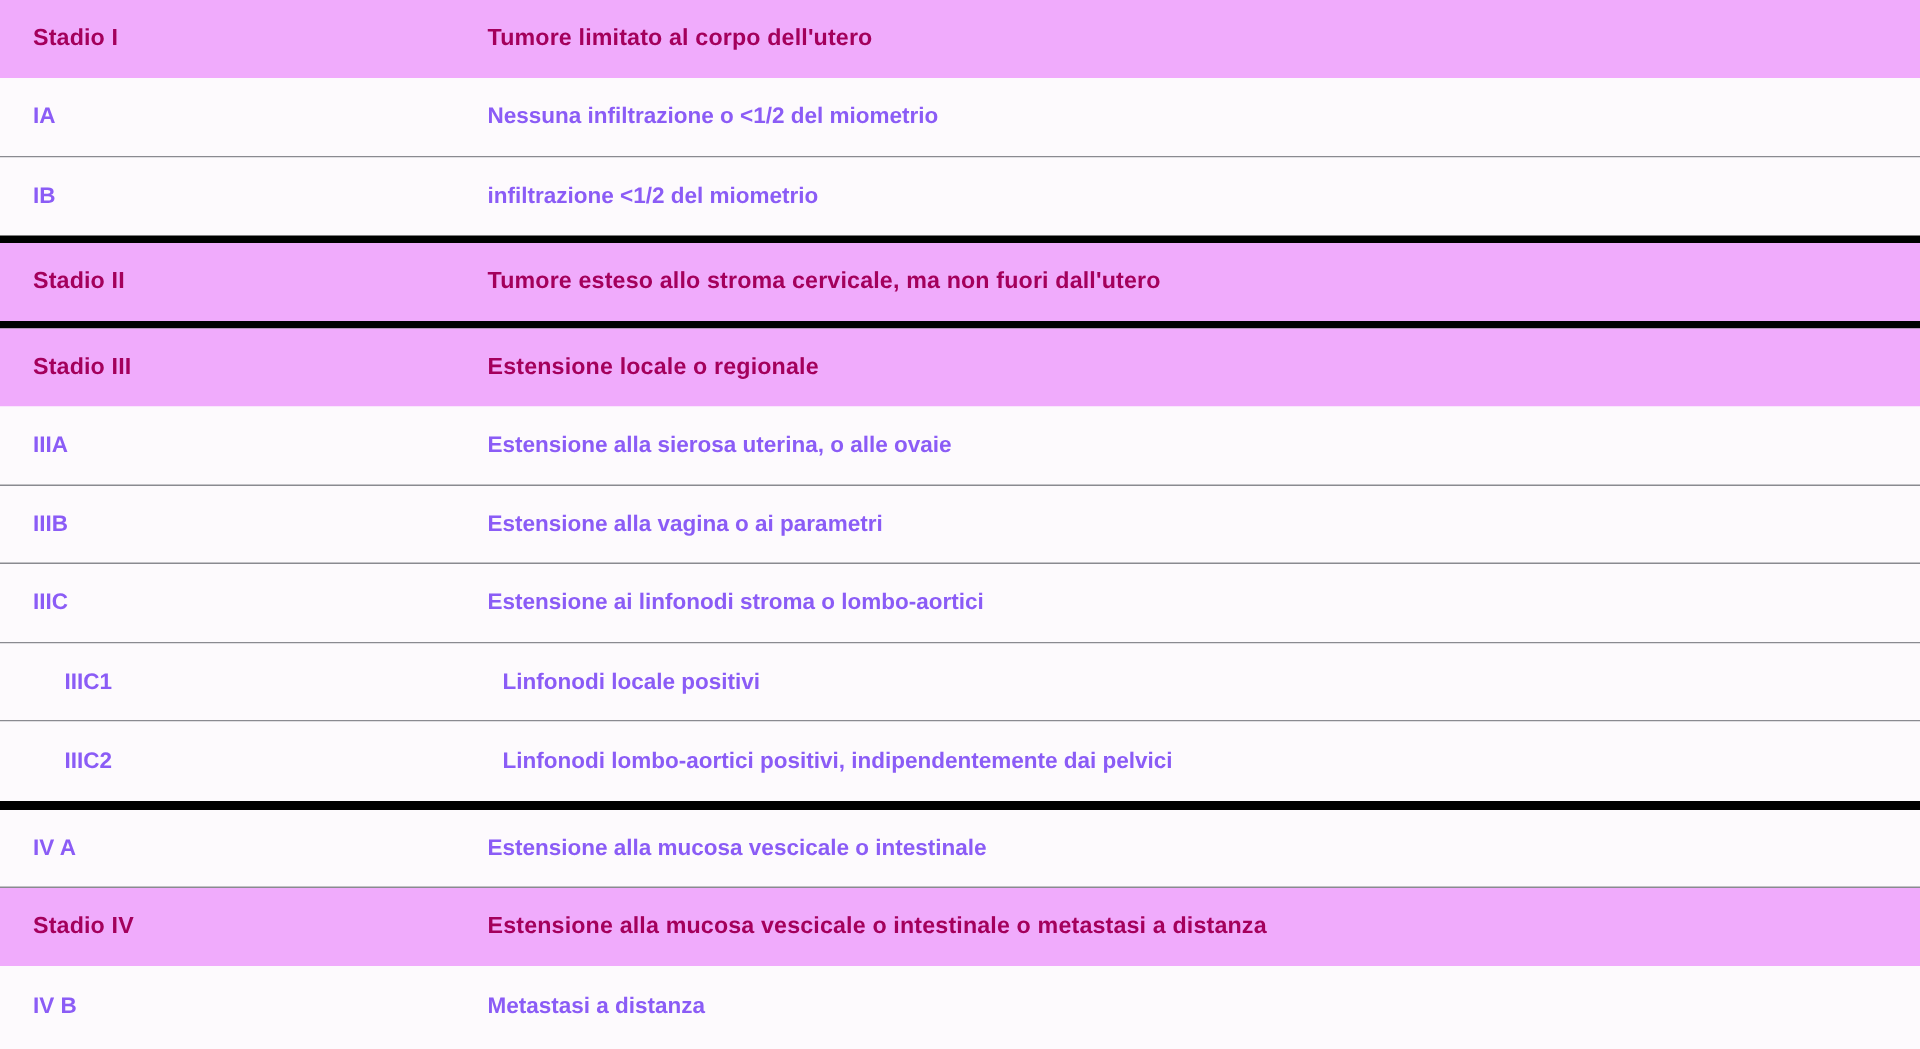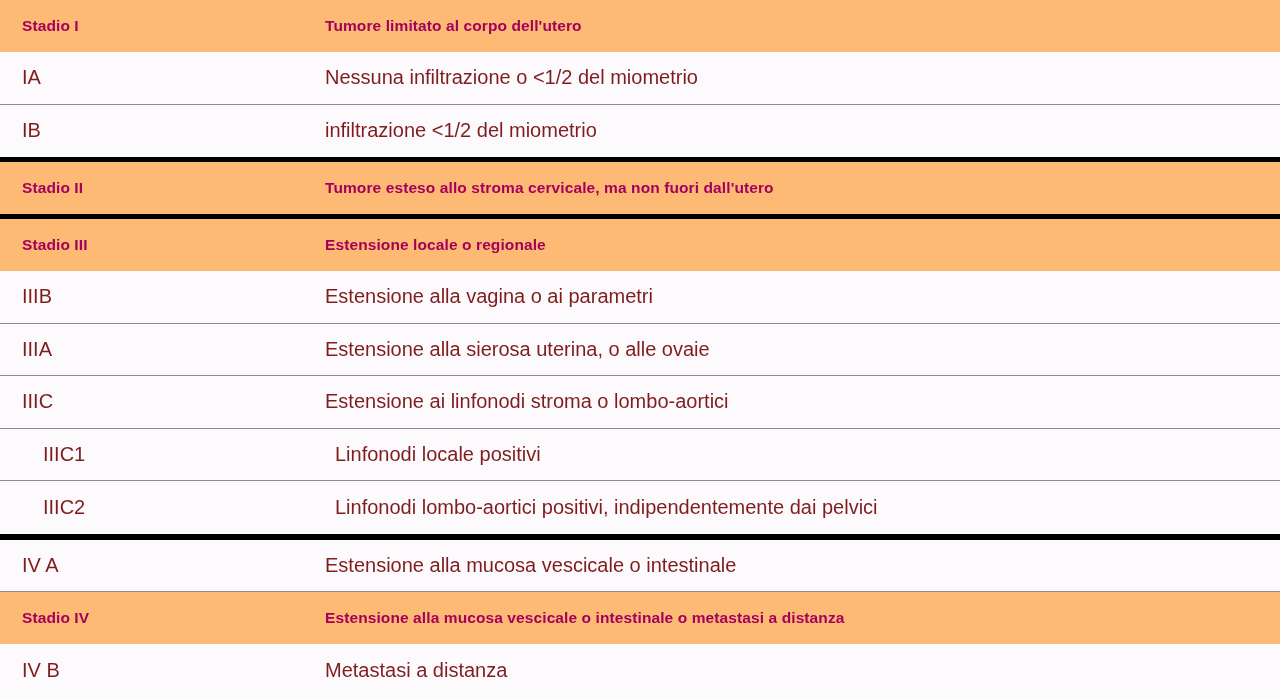--- a/index.html
+++ b/index.html
@@ -25,21 +25,21 @@
   
   .row {
     display: flex;
     align-items: center;
     box-sizing: border-box;
     width: 1280px;
   }
 
   
   .row.stage-header {
-    background: #fdba74;
+    background: #f0abfc;
     height: 52px;
   }
   .row.stage-header .cell-label,
   .row.stage-header .cell-desc {
     color: #a4005c;
     font-weight: bold;
     font-size: 15.5px;
     letter-spacing: 0.1px;
   }
 
@@ -47,23 +47,23 @@
   .row.sub-row {
     background: #fdfafd;
     height: 52.5px;
     border-bottom: 1px solid #8a8a90;
   }
   .row.sub-row.no-rule {
     border-bottom: none;
   }
   .row.sub-row .cell-label,
   .row.sub-row .cell-desc {
-    color: #7f1d1d;
-    font-weight: normal;
-    font-size: 20px;
+    color: #8b5cf6;
+    font-weight: bold;
+    font-size: 15px;
   }
 
   
   .cell-label {
     width: 325px;
     flex: 0 0 325px;
     padding-left: 22px;
     box-sizing: border-box;
     white-space: nowrap;
   }
@@ -122,27 +122,27 @@
   </div>
 
   <div class="section-bar"></div>
 
   <div class="row stage-header">
     <div class="cell-label">Stadio III</div>
     <div class="cell-desc">Estensione locale o regionale</div>
   </div>
 
   <div class="row sub-row">
-    <div class="cell-label">IIIB</div>
-    <div class="cell-desc">Estensione alla vagina o ai parametri</div>
+    <div class="cell-label">IIIA</div>
+    <div class="cell-desc">Estensione alla sierosa uterina, o alle ovaie</div>
   </div>
 
   <div class="row sub-row">
-    <div class="cell-label">IIIA</div>
-    <div class="cell-desc">Estensione alla sierosa uterina, o alle ovaie</div>
+    <div class="cell-label">IIIB</div>
+    <div class="cell-desc">Estensione alla vagina o ai parametri</div>
   </div>
 
   <div class="row sub-row">
     <div class="cell-label">IIIC</div>
     <div class="cell-desc">Estensione ai linfonodi stroma o lombo-aortici</div>
   </div>
 
   <div class="row sub-row indent">
     <div class="cell-label">IIIC1</div>
     <div class="cell-desc">Linfonodi locale positivi</div>

